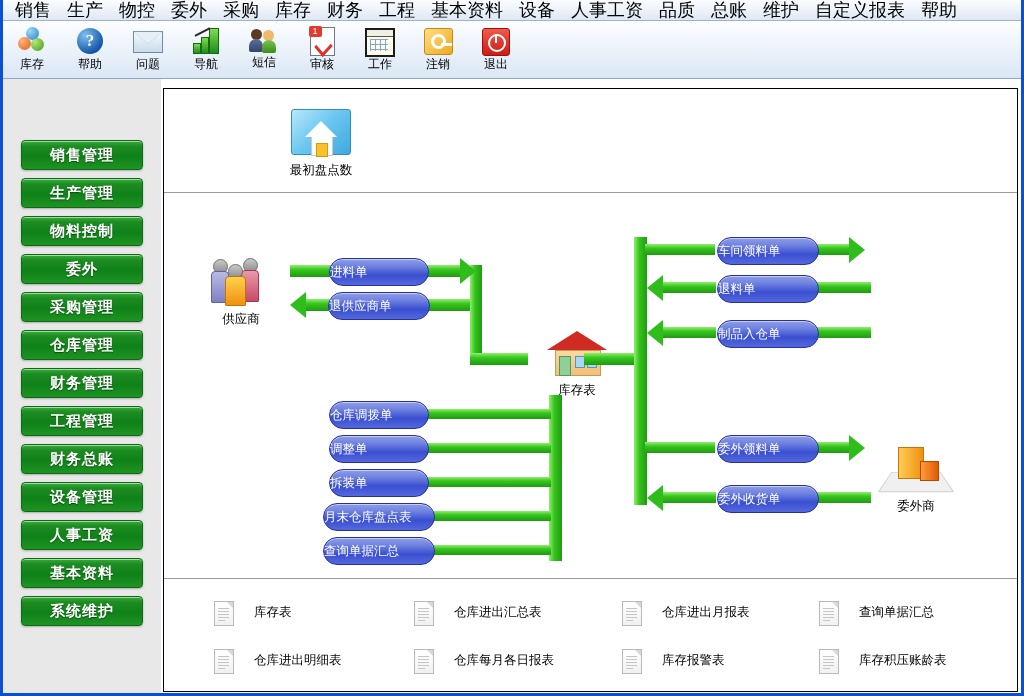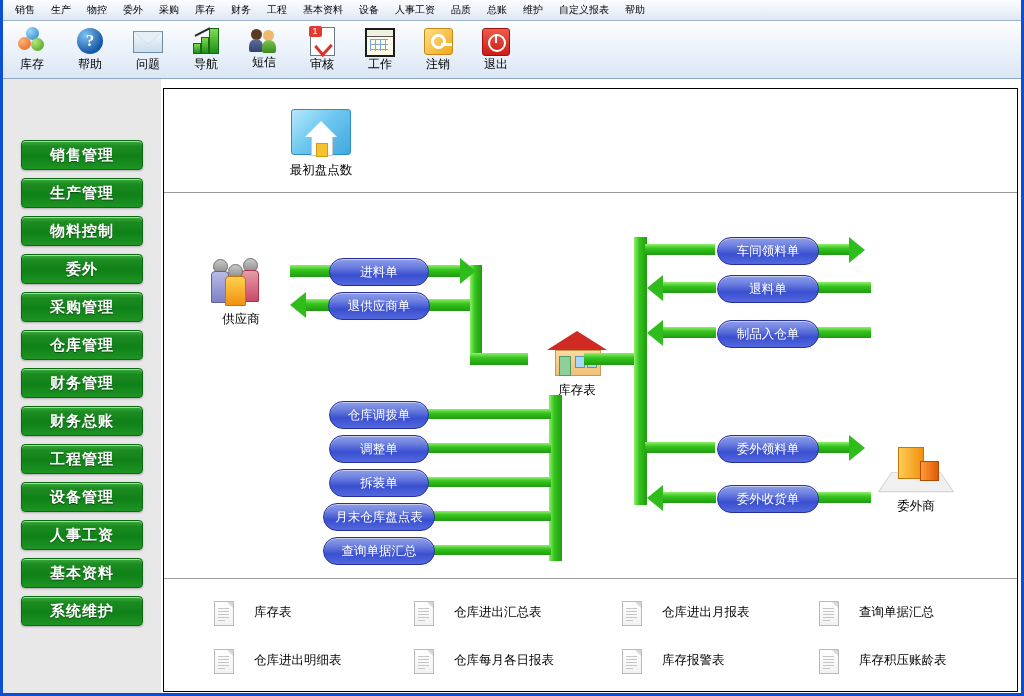--- a/index.html
+++ b/index.html
@@ -23,21 +23,21 @@
   #menubar {
     position: absolute; left: 0; top: 0;
     width: 1018px; height: 21px;
     background: linear-gradient(to bottom, #fbfcfe 0%, #eef3fa 50%, #dde7f3 100%);
     border-bottom: 1px solid #9db4cc;
     display: flex; align-items: center;
     padding-left: 4px;
     box-sizing: border-box;
   }
   .menu-item {
-    font-size: 10px;
+    font-size: 18px;
     color: #000;
     padding: 2px 8px;
     white-space: nowrap;
     cursor: default;
     line-height: 14px;
   }
 
   
   #toolbar {
     position: absolute; left: 0; top: 21px;
@@ -175,21 +175,21 @@
   .bbtn {
     position: absolute;
     height: 26px;
     background: linear-gradient(to bottom, #8f9ee8 0%, #6f82e0 28%, #3a4fd0 62%, #5468dd 100%);
     border: 1px solid #26309a;
     border-radius: 14px;
     box-shadow: inset 0 1px 0 rgba(255,255,255,.5);
     color: #ffffff;
     font-size: 12.5px;
     line-height: 26px;
-    text-align: center;
+    text-align: left;
     white-space: nowrap;
     cursor: default;
     z-index: 5;
     font-family: "DejaVu Sans", sans-serif;
   }
 
   
   .pipe {
     position: absolute;
     background: linear-gradient(to bottom, #8ff06a 0%, #37c41f 40%, #1e9c10 100%);
@@ -405,22 +405,22 @@
   </div>
 
   <div id="sidebar">
     <div class="side-btn">销售管理</div>
     <div class="side-btn">生产管理</div>
     <div class="side-btn">物料控制</div>
     <div class="side-btn">委外</div>
     <div class="side-btn">采购管理</div>
     <div class="side-btn">仓库管理</div>
     <div class="side-btn">财务管理</div>
+    <div class="side-btn">工程管理</div>
     <div class="side-btn">财务总账</div>
-    <div class="side-btn">工程管理</div>
     <div class="side-btn">设备管理</div>
     <div class="side-btn">人事工资</div>
     <div class="side-btn">基本资料</div>
     <div class="side-btn">系统维护</div>
   </div>
 
   <div id="main">
 
     <div class="divider" id="div1"></div>
     <div class="divider" id="div2"></div>

